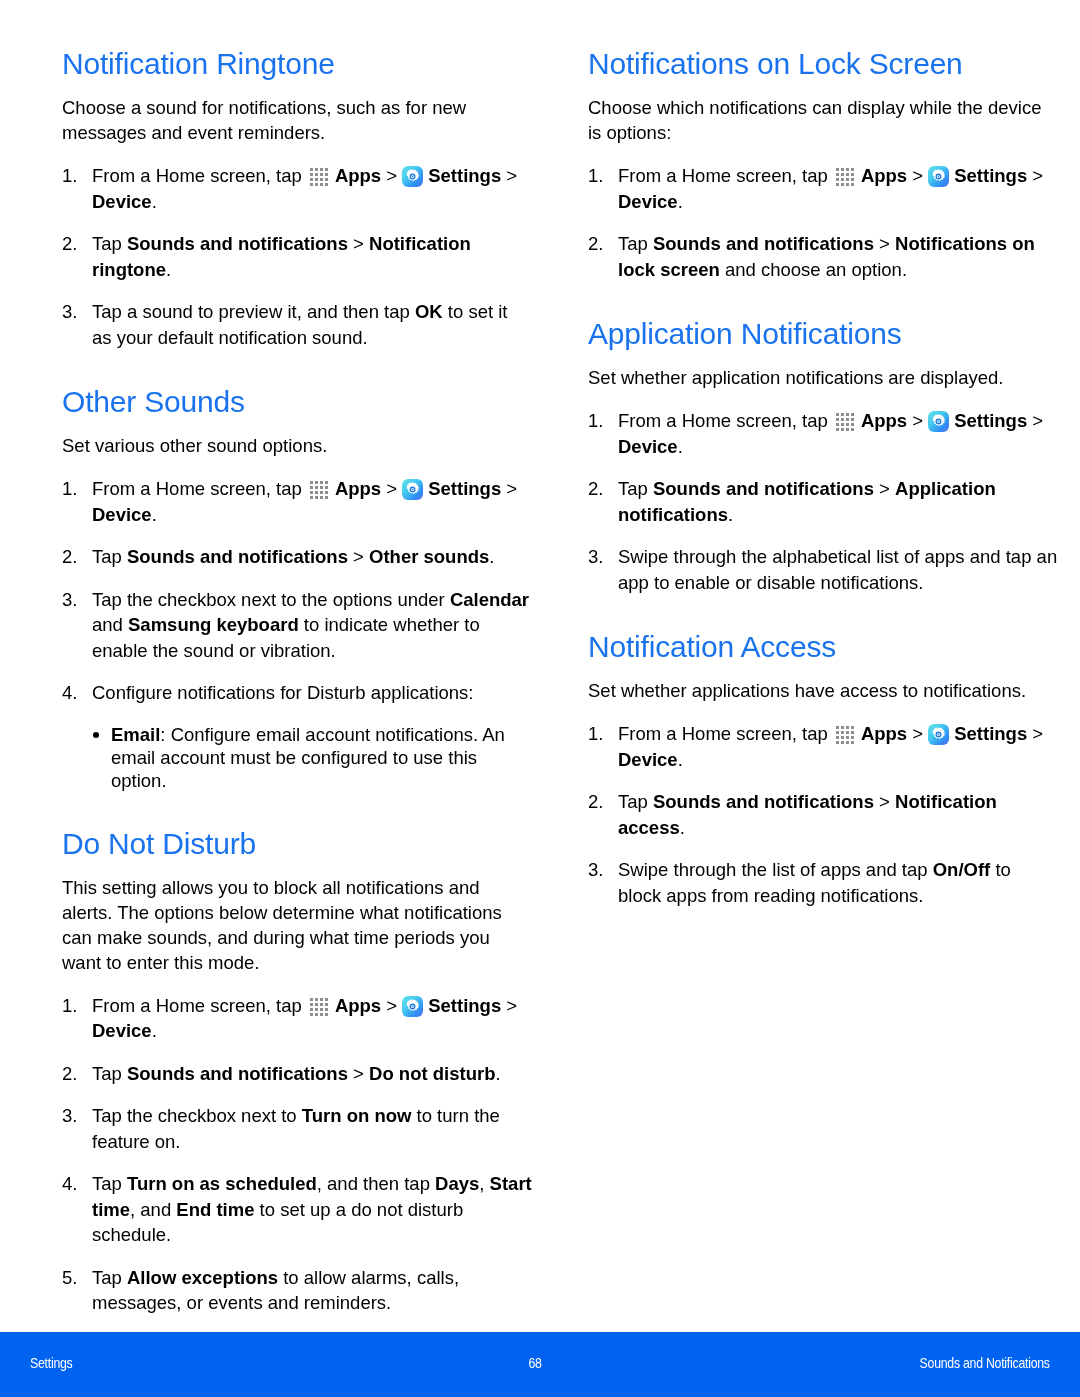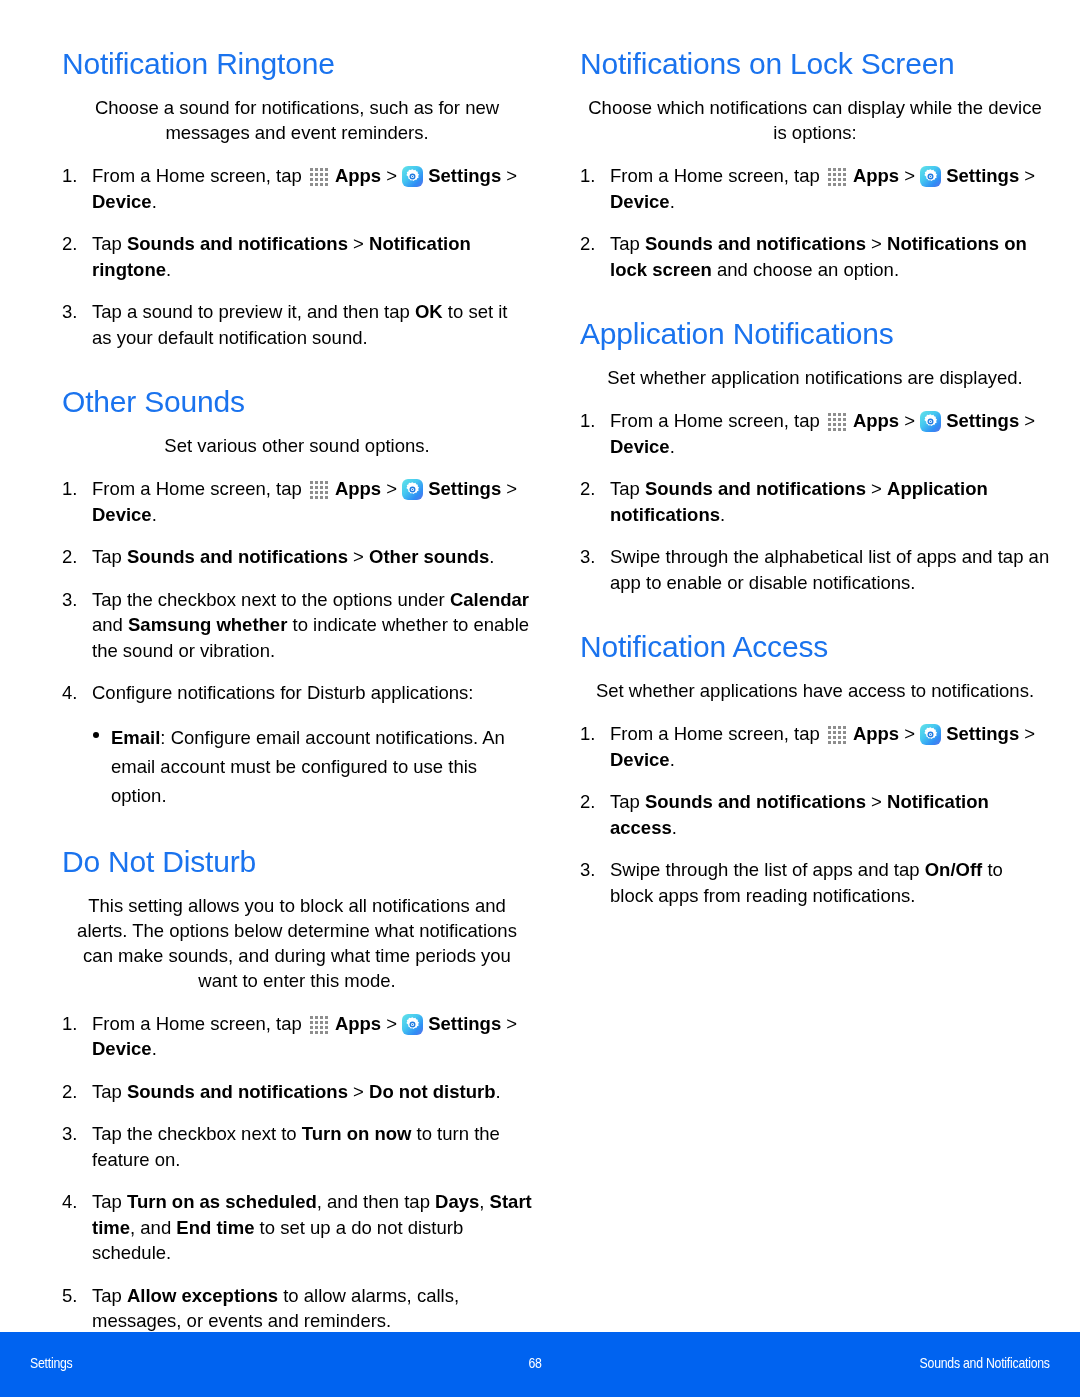--- a/index.html
+++ b/index.html
@@ -18,21 +18,21 @@
     background: #ffffff;
     overflow: hidden;
   }
 
   .columns {
     position: absolute;
     top: 46px;
     left: 0;
     width: 1080px;
     display: flex;
-    gap: 8px;
+    gap: 16px;
   }
 
   .col {
     width: 510px;
     flex: 0 0 510px;
   }
   .col-left  { margin-left: 62px; }
   .col-right { margin-left: 0px; }
 
   h2.section-title {
@@ -44,21 +44,20 @@
     margin: 0 0 13px 0;
   }
   .section + .section { margin-top: 34px; }
 
   .intro {
     font-size: 18.5px;
     line-height: 25px;
     color: #000000;
     margin-bottom: 18px;
     max-width: 470px;
-    text-align: center;
   }
 
   ol.steps { list-style: none; margin: 0; padding: 0; }
 
   ol.steps > li.step {
     position: relative;
     padding-left: 30px;
     font-size: 18.5px;
     line-height: 25.5px;
     color: #000;
@@ -84,21 +83,21 @@
 
   ul.sub-bullets {
     list-style: none;
     margin: 17px 0 0 0;
     padding: 0;
   }
   ul.sub-bullets > li.bullet {
     position: relative;
     padding-left: 19px;
     font-size: 18.5px;
-    line-height: 29px;
+    line-height: 23px;
     margin-bottom: 17px;
     max-width: 420px;
   }
   ul.sub-bullets > li.bullet:last-child { margin-bottom: 0; }
   .bullet-dot {
     position: absolute;
     left: 1px;
     top: 9px;
     width: 6px;
     height: 6px;
@@ -207,21 +206,21 @@
                     <circle cx="12" cy="12" r="2.2" fill="#ffffff"></circle>
                     <circle cx="12" cy="12" r="1.1" fill="#1f7ae0"></circle>
                   </svg></span><b>Settings</b> &gt; <b>Device</b>.</span>
             </li>
             <li class="step">
               <span class="step-num">2.</span>
               <span class="step-body">Tap <b>Sounds and notifications</b> &gt; <b>Other sounds</b>.</span>
             </li>
             <li class="step">
               <span class="step-num">3.</span>
-              <span class="step-body">Tap the checkbox next to the options under <b>Calendar</b> and <b>Samsung whether</b> to indicate whether to enable the sound or vibration.</span>
+              <span class="step-body">Tap the checkbox next to the options under <b>Calendar</b> and <b>Samsung keyboard</b> to indicate whether to enable the sound or vibration.</span>
             </li>
             <li class="step">
               <span class="step-num">4.</span>
               <span class="step-body">Configure notifications for Disturb applications:</span>
               <ul class="sub-bullets">
                 <li class="bullet"><span class="bullet-dot"></span><span><b>Email</b>: Configure email account notifications. An email account must be configured to use this option.</span></li>
               </ul>
             </li>
           </ol>
         </div>

